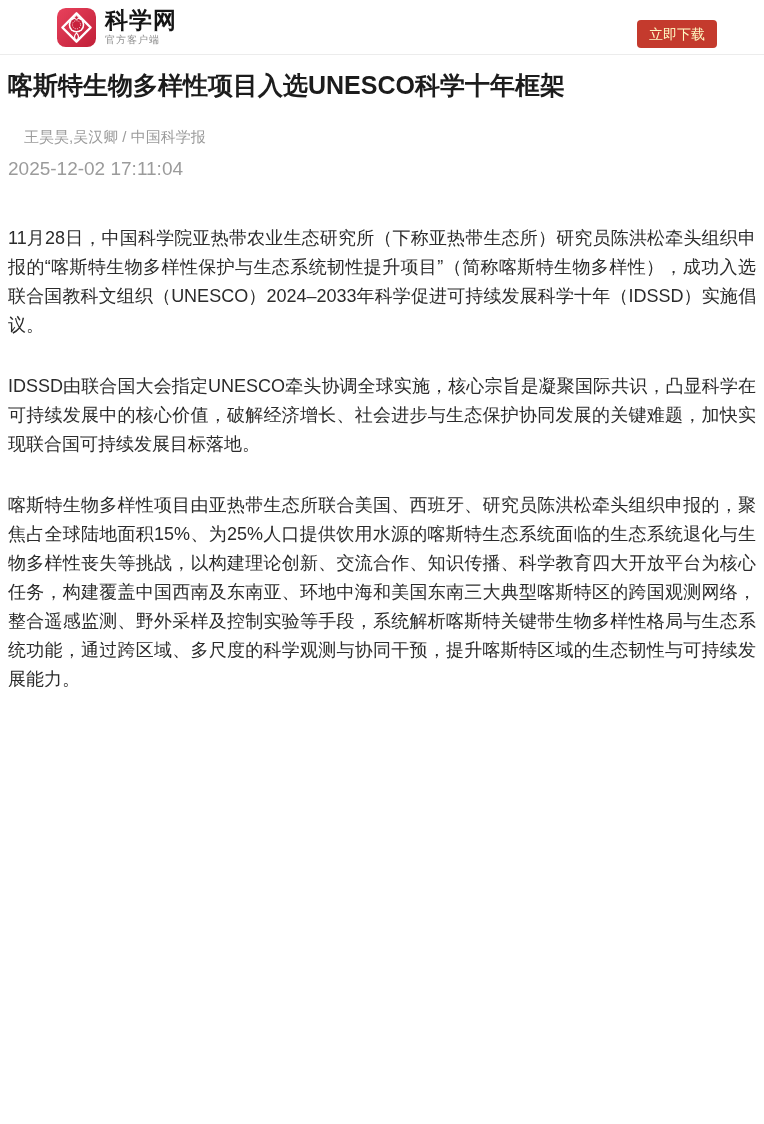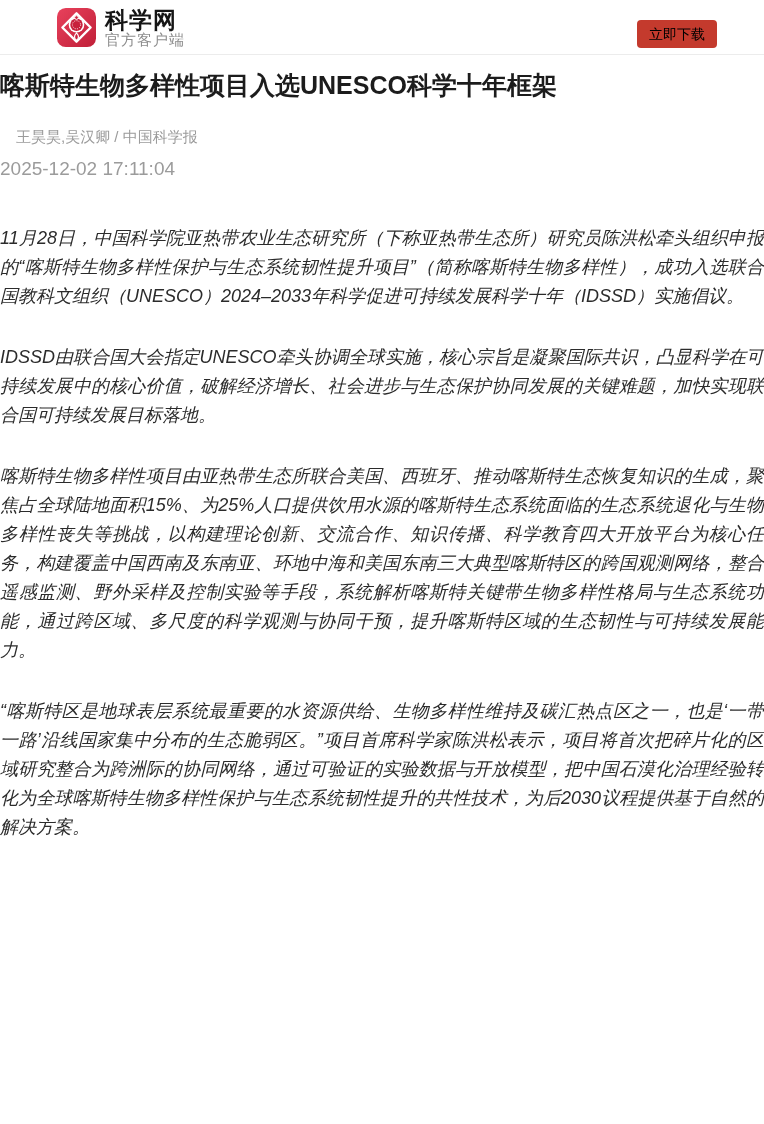--- a/index.html
+++ b/index.html
@@ -27,61 +27,61 @@
   .logo-icon { width: 39px; height: 39px; display: block; }
   .logo-text { margin-left: 9px; display: flex; flex-direction: column; }
   .logo-title {
     font-size: 23px;
     font-weight: 700;
     color: #151515;
     line-height: 26px;
     letter-spacing: 1px;
   }
   .logo-subtitle {
-    font-size: 15px;
+    font-size: 10px;
     color: #8d8d8d;
     line-height: 14px;
     letter-spacing: 1px;
   }
   .download-btn {
     position: absolute;
     right: 47px;
     top: 20px;
     height: 28px;
     padding: 0 12px;
     background: #c43a2d;
-    color: #000000;
+    color: #fef9c3;
     font-size: 14px;
     border: none;
     border-radius: 4px;
     line-height: 28px;
     cursor: pointer;
     font-family: inherit;
   }
   
-  .article { padding: 0 0; }
+  .article { padding: 0 8px; }
   .article-title {
     margin-top: 15px;
     font-size: 25px;
     line-height: 30px;
     font-weight: 700;
     color: #1c1c1c;
   }
   .article-byline {
     margin-top: 28px;
     font-size: 15px;
     color: #9b9b9b;
     margin-left: 16px;
   }
   .article-date {
     margin-top: 11px;
     font-size: 19px;
     color: #9b9b9b;
   }
-  .article-body { margin-top: 44px; font-style: italic; }
+  .article-body { margin-top: 44px; }
   .article-body p {
     font-size: 18px;
     line-height: 29px;
     color: #2b2b2b;
     text-align: justify;
     margin: 0 0 32px 0;
   }
 </style>
 </head>
 <body>
@@ -114,17 +114,16 @@
 </header>
 
 <main class="article">
   <h1 class="article-title">喀斯特生物多样性项目入选UNESCO科学十年框架</h1>
   <div class="article-byline">王昊昊,吴汉卿 / 中国科学报</div>
   <div class="article-date">2025-12-02 17:11:04</div>
 
   <div class="article-body">
     <p>11月28日，中国科学院亚热带农业生态研究所（下称亚热带生态所）研究员陈洪松牵头组织申报的“喀斯特生物多样性保护与生态系统韧性提升项目”（简称喀斯特生物多样性），成功入选联合国教科文组织（UNESCO）2024–2033年科学促进可持续发展科学十年（IDSSD）实施倡议。</p>
     <p>IDSSD由联合国大会指定UNESCO牵头协调全球实施，核心宗旨是凝聚国际共识，凸显科学在可持续发展中的核心价值，破解经济增长、社会进步与生态保护协同发展的关键难题，加快实现联合国可持续发展目标落地。</p>
-    <p>喀斯特生物多样性项目由亚热带生态所联合美国、西班牙、推动喀斯特生态恢复知识的生成，聚焦占全球陆地面积15%、为25%人口提供饮用水源的喀斯特生态系统面临的生态系统退化与生物多样性丧失等挑战，以构建理论创新、交流合作、知识传播、科学教育四大开放平台为核心任务，构建覆盖中国西南及东南亚、环地中海和美国东南三大典型喀斯特区的跨国观测网络，整合遥感监测、野外采样及控制实验等手段，系统解析喀斯特关键带生物多样性格局与生态系统功能，通过跨区域、多尺度的科学观测与协同干预，提升喀斯特区域的生态韧性与可持续发展能力。</p>
-    <p>“喀斯特区是地球表层系统最重要的水资源供给、生物多样性维持及碳汇热点区之一，也是‘一带一路’沿线国家集中分布的生态脆弱区。”项目首席科学家陈洪松表示，项目将首次把碎片化的区域研究整合为跨洲际的协同网络，通过可验证的实验数据与开放模型，把中国石漠化治理经验转化为全球喀斯特生物多样性保护与生态系统韧性提升的共性技术，为后2030议程提供基于自然的解决方案。</p>
+    <p>喀斯特生物多样性项目由亚热带生态所联合美国、西班牙、研究员陈洪松牵头组织申报的，聚焦占全球陆地面积15%、为25%人口提供饮用水源的喀斯特生态系统面临的生态系统退化与生物多样性丧失等挑战，以构建理论创新、交流合作、知识传播、科学教育四大开放平台为核心任务，构建覆盖中国西南及东南亚、环地中海和美国东南三大典型喀斯特区的跨国观测网络，整合遥感监测、野外采样及控制实验等手段，系统解析喀斯特关键带生物多样性格局与生态系统功能，通过跨区域、多尺度的科学观测与协同干预，提升喀斯特区域的生态韧性与可持续发展能力。</p>
   </div>
 
 </main>
 
 </body></html>

